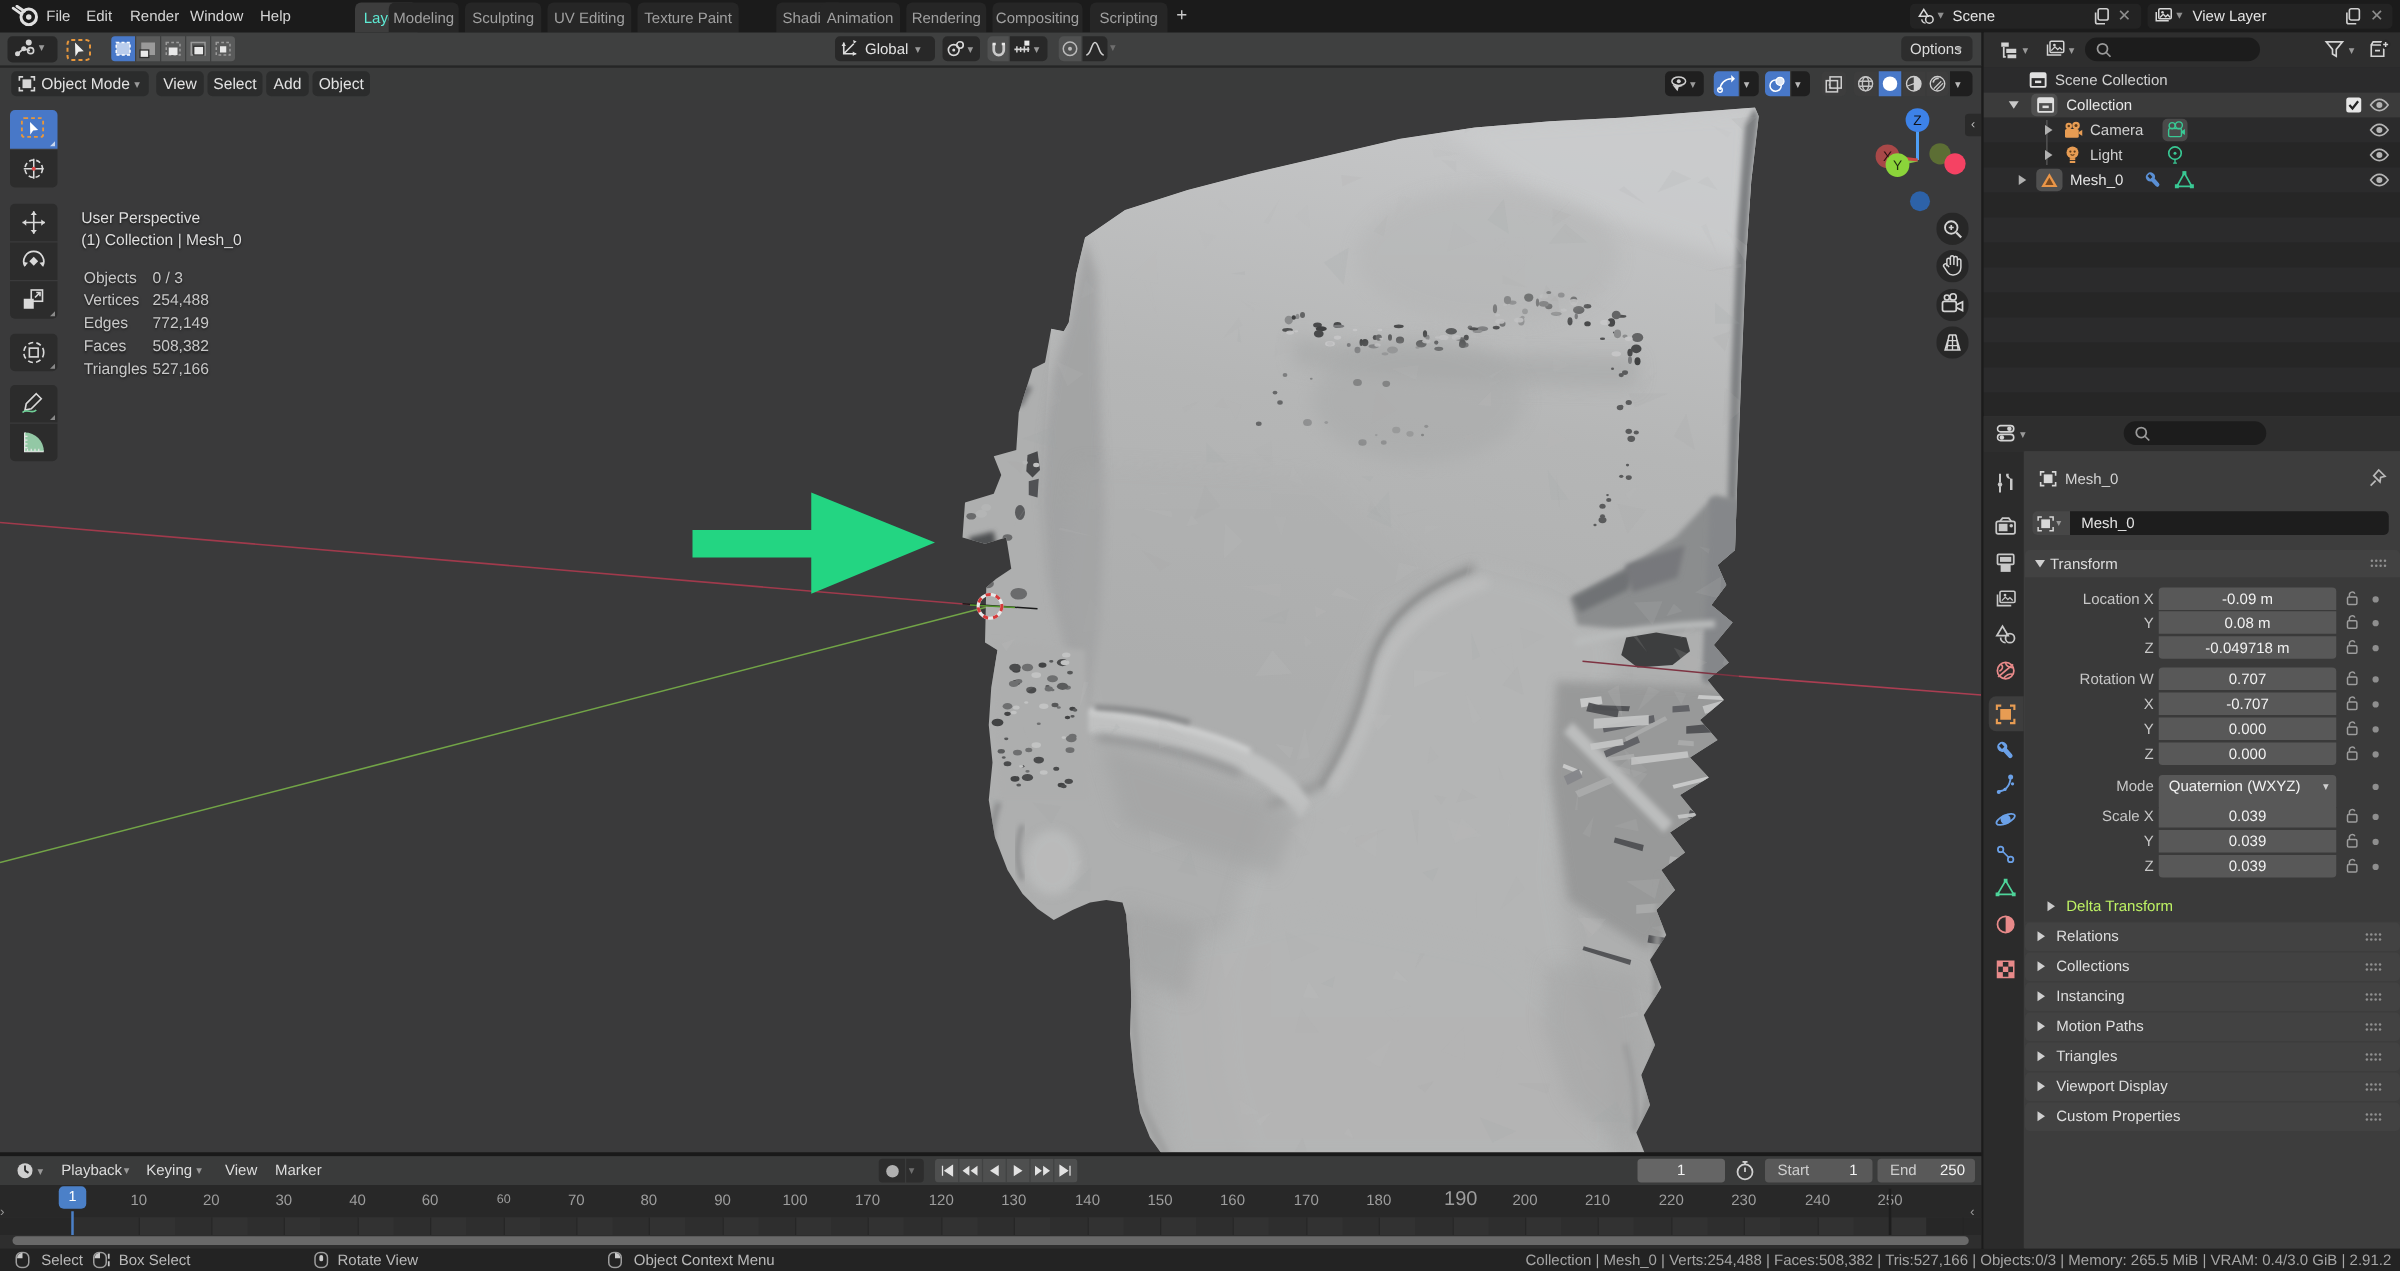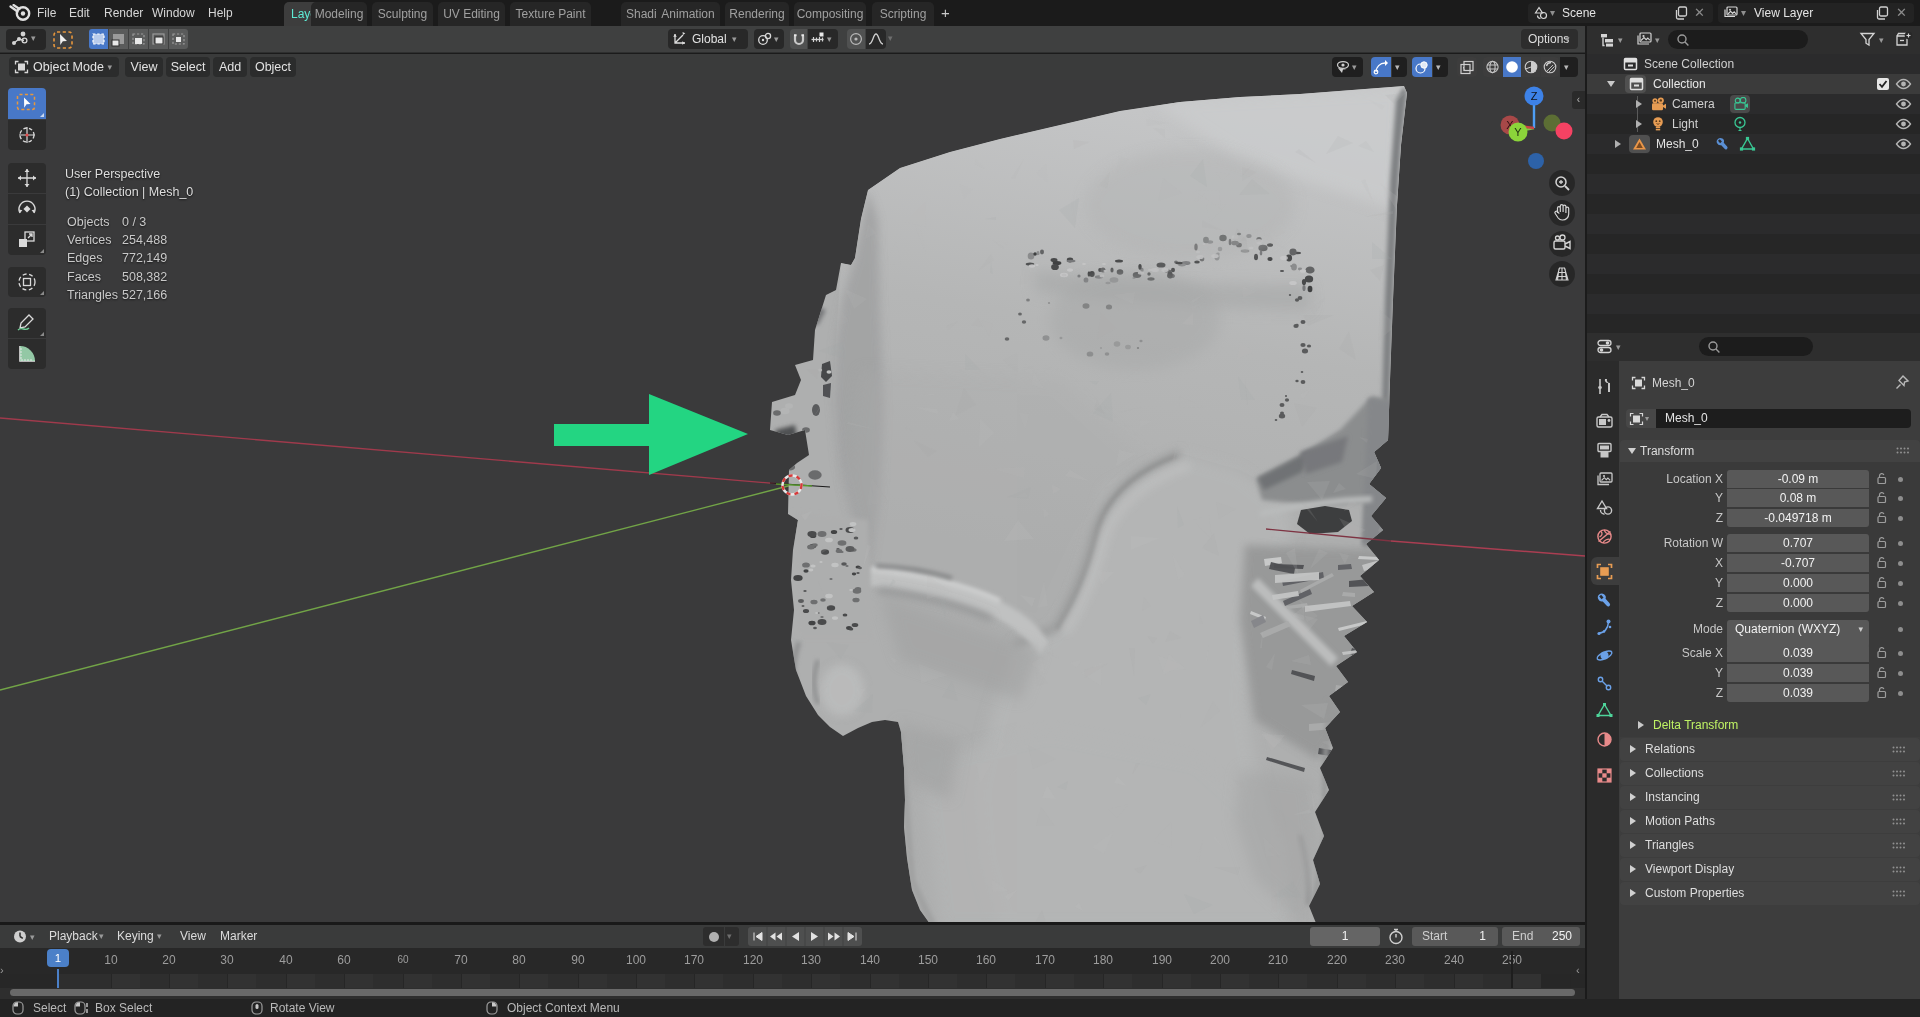--- a/index.html
+++ b/index.html
@@ -1016,21 +1016,21 @@
           <span class="abs" style="left:558px;top:0;width:40px;text-align:center;line-height:24px;color:#9d9d9d;font-size:12px">90</span>
           <span class="abs" style="left:616px;top:0;width:40px;text-align:center;line-height:24px;color:#9d9d9d;font-size:12px">100</span>
           <span class="abs" style="left:674px;top:0;width:40px;text-align:center;line-height:24px;color:#9d9d9d;font-size:12px">170</span>
           <span class="abs" style="left:733px;top:0;width:40px;text-align:center;line-height:24px;color:#9d9d9d;font-size:12px">120</span>
           <span class="abs" style="left:791px;top:0;width:40px;text-align:center;line-height:24px;color:#9d9d9d;font-size:12px">130</span>
           <span class="abs" style="left:850px;top:0;width:40px;text-align:center;line-height:24px;color:#9d9d9d;font-size:12px">140</span>
           <span class="abs" style="left:908px;top:0;width:40px;text-align:center;line-height:24px;color:#9d9d9d;font-size:12px">150</span>
           <span class="abs" style="left:966px;top:0;width:40px;text-align:center;line-height:24px;color:#9d9d9d;font-size:12px">160</span>
           <span class="abs" style="left:1025px;top:0;width:40px;text-align:center;line-height:24px;color:#9d9d9d;font-size:12px">170</span>
           <span class="abs" style="left:1083px;top:0;width:40px;text-align:center;line-height:24px;color:#9d9d9d;font-size:12px">180</span>
-          <span class="abs" style="left:1142px;top:0;width:40px;text-align:center;line-height:24px;color:#9d9d9d;font-size:12px">190</span>
+          <span class="abs" style="left:1142px;top:0;width:40px;text-align:right;line-height:24px;color:#9d9d9d;font-size:16px">190</span>
           <span class="abs" style="left:1200px;top:0;width:40px;text-align:center;line-height:24px;color:#9d9d9d;font-size:12px">200</span>
           <span class="abs" style="left:1258px;top:0;width:40px;text-align:center;line-height:24px;color:#9d9d9d;font-size:12px">210</span>
           <span class="abs" style="left:1317px;top:0;width:40px;text-align:center;line-height:24px;color:#9d9d9d;font-size:12px">220</span>
           <span class="abs" style="left:1375px;top:0;width:40px;text-align:center;line-height:24px;color:#9d9d9d;font-size:12px">230</span>
           <span class="abs" style="left:1434px;top:0;width:40px;text-align:center;line-height:24px;color:#9d9d9d;font-size:12px">240</span>
           <span class="abs" style="left:1492px;top:0;width:40px;text-align:center;line-height:24px;color:#9d9d9d;font-size:12px">250</span>
         </div>
       <div class="abs" style="left:47px;top:1px;width:22px;height:18px;background:#4b80c8;border-radius:4px;color:#fff;text-align:center;line-height:18px;font-size:11.5px">1</div>
     </div>
     <div id="tl-track">
@@ -1564,14 +1564,15 @@
     <svg class="abs" style="left:251px;top:2px" width="12" height="14" viewBox="0 0 12 14">
       <rect x="1" y="1" width="10" height="12" rx="4" fill="none" stroke="#9d9d9d" stroke-width="1.2"></rect>
       <rect x="4.5" y="3" width="3" height="5" rx="1.5" fill="#c9c9c9"></rect>
     </svg>
     <span class="abs" style="left:270px;top:0;line-height:18px;color:#b9b9b9">Rotate View</span>
     <svg class="abs" style="left:486px;top:2px" width="12" height="14" viewBox="0 0 12 14">
       <rect x="1" y="1" width="10" height="12" rx="4" fill="none" stroke="#9d9d9d" stroke-width="1.2"></rect>
       <path d="M6 5.5 h4.4 V5.5 a4.5 4.5 0 0 0 -4.4 -4.3 Z" fill="#c9c9c9"></path>
     </svg>
     <span class="abs" style="left:507px;top:0;line-height:18px;color:#b9b9b9">Object Context Menu</span>
+    <span class="abs" style="right:7px;top:0;line-height:18px;color:#a5a5a5">Collection | Mesh_0 | Verts:254,488 | Faces:508,382 | Tris:527,166 | Objects:0/3 | Memory: 265.5 MiB | VRAM: 0.4/3.0 GiB | 2.91.2</span>
   </div>
 </div>
 
 </body></html>

